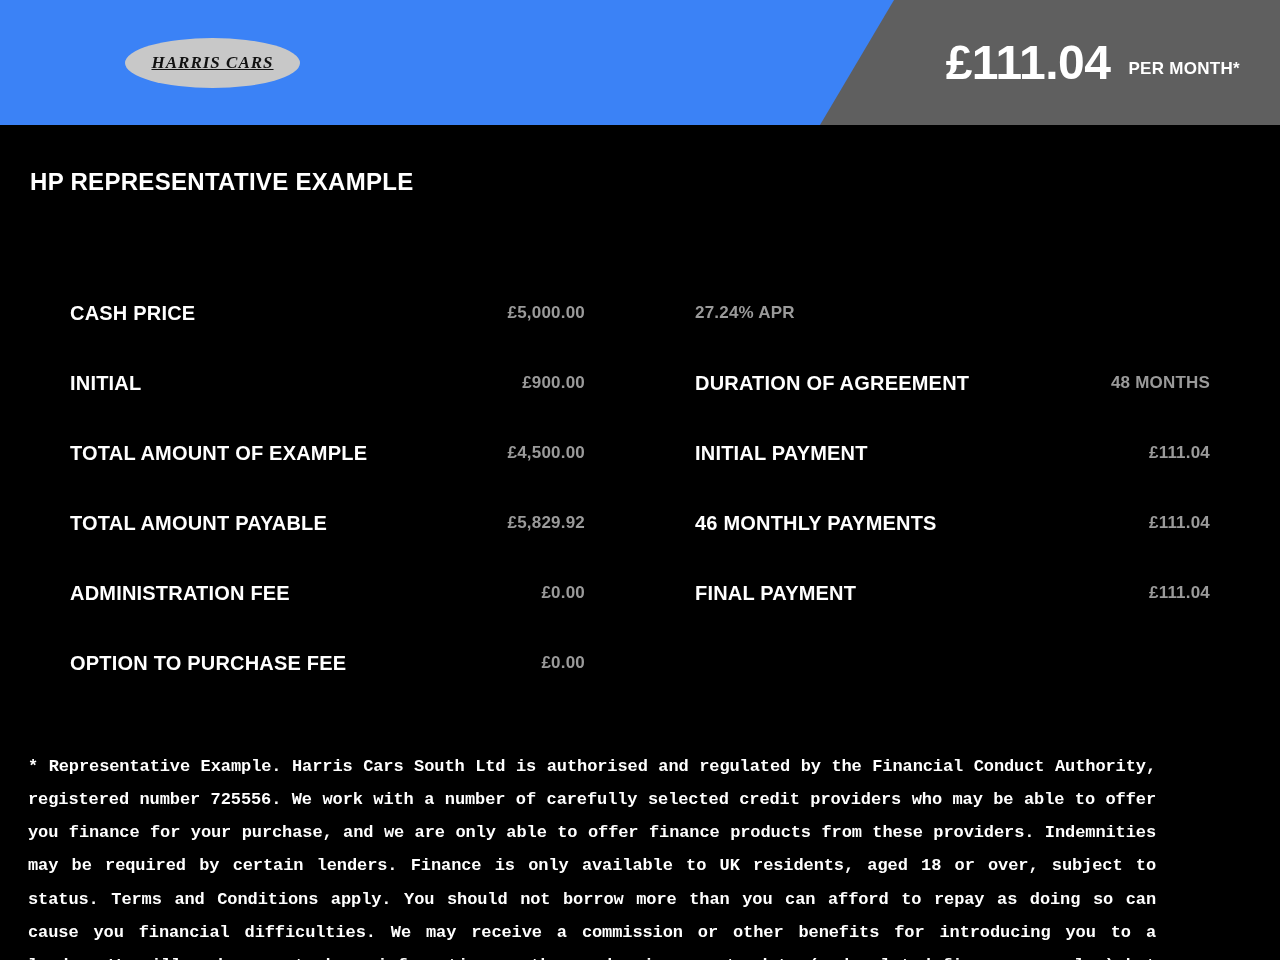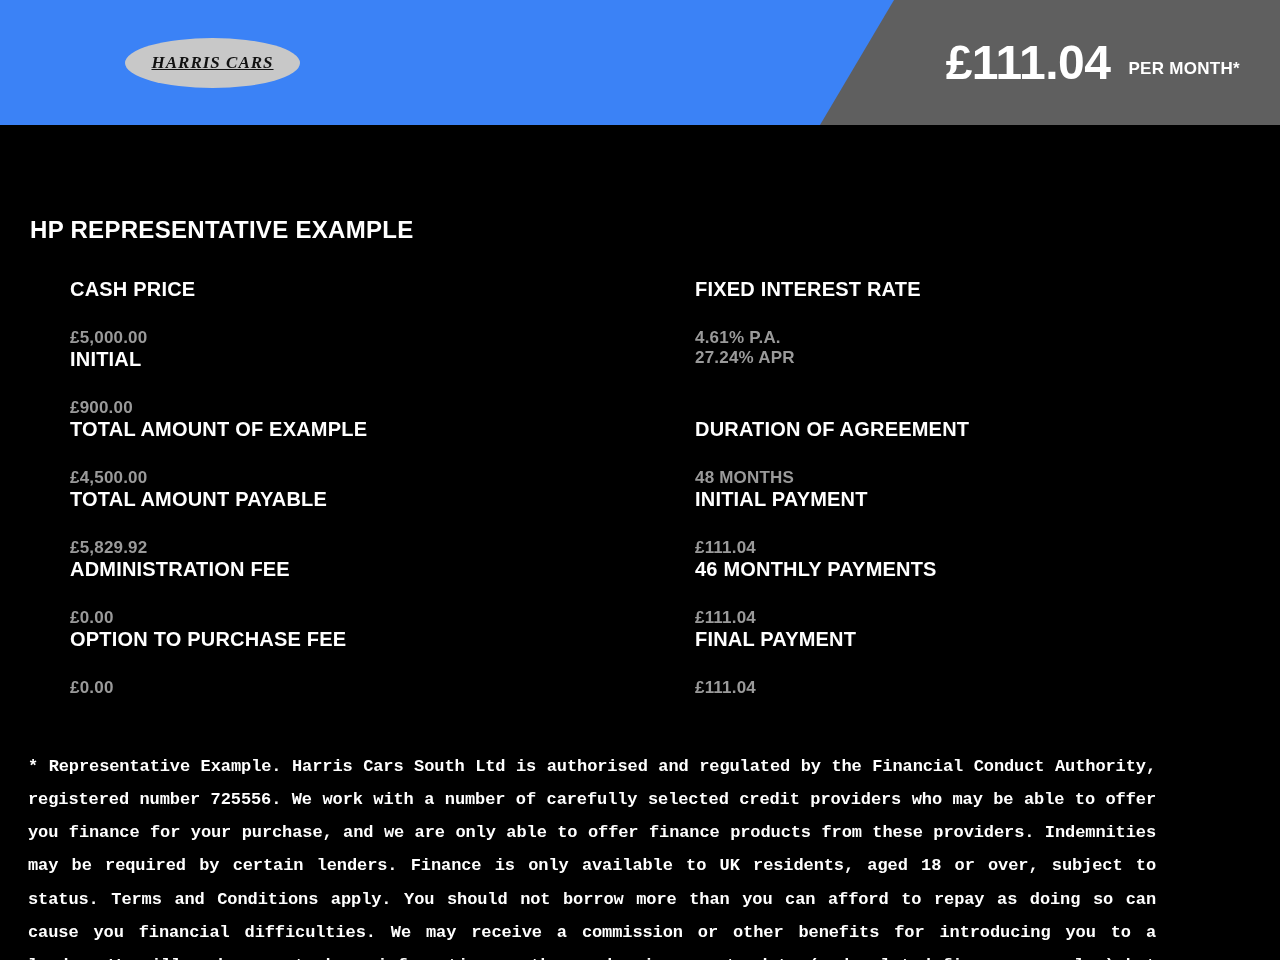--- a/index.html
+++ b/index.html
@@ -87,43 +87,41 @@
 
   
   .section-title {
     position: absolute;
     left: 30px;
     top: 168px;
     font-size: 24px;
     font-weight: bold;
     color: #ffffff;
     letter-spacing: 0.3px;
-    margin-top: 48px;
   }
 
   .grid {
     position: absolute;
     left: 0;
     top: 278px;
     width: 1280px;
     display: flex;
   }
   .col {
     width: 640px;
     padding: 0 0 0 0;
   }
   .col.left { padding-left: 70px; padding-right: 55px; }
   .col.right { padding-left: 55px; padding-right: 70px; }
 
   .row {
     display: flex;
-    align-items: flex-start;
+    align-items: center;
     justify-content: space-between;
     height: 70px;
-    flex-direction: column;
   }
   .row .label {
     font-size: 20px;
     font-weight: bold;
     color: #ffffff;
     letter-spacing: 0.2px;
     white-space: nowrap;
   }
   .row .value {
     font-size: 17px;
@@ -194,24 +192,20 @@
         <span class="value">£0.00</span>
       </div>
       <div class="row">
         <span class="label">OPTION TO PURCHASE FEE</span>
         <span class="value">£0.00</span>
       </div>
     </div>
 
     <div class="col right">
       <div class="row">
-        <span class="label">FIXED INTEREST RATE</span>
-        <span class="value">4.61% P.A.</span>
-      </div>
-      <div class="row">
         <span class="value">27.24% APR</span>
       </div>
       <div class="row">
         <span class="label">DURATION OF AGREEMENT</span>
         <span class="value">48 MONTHS</span>
       </div>
       <div class="row">
         <span class="label">INITIAL PAYMENT</span>
         <span class="value">£111.04</span>
       </div>

